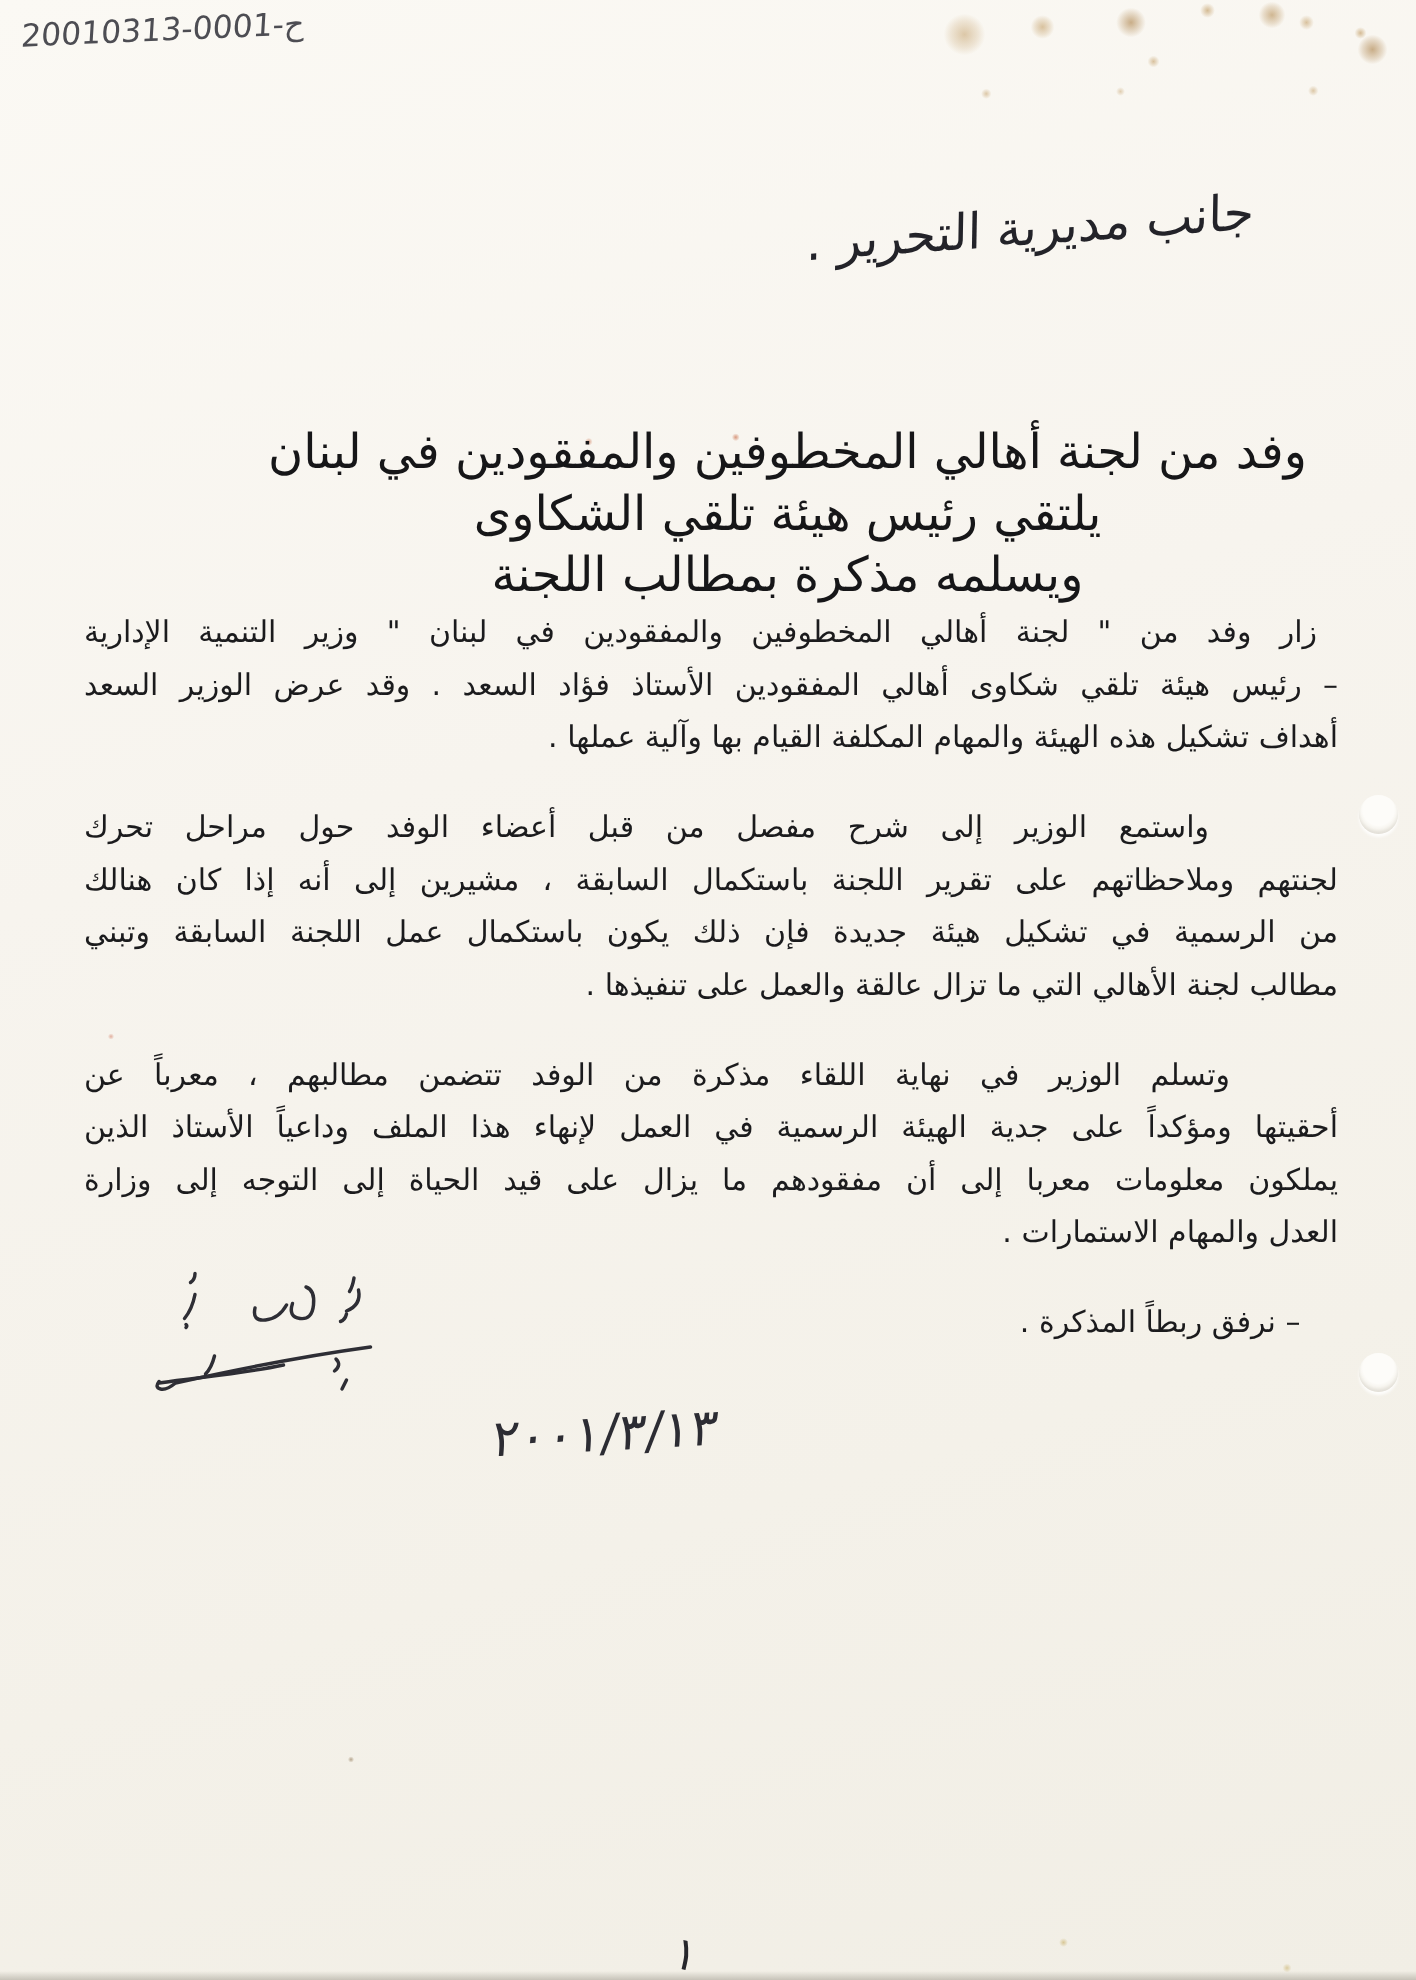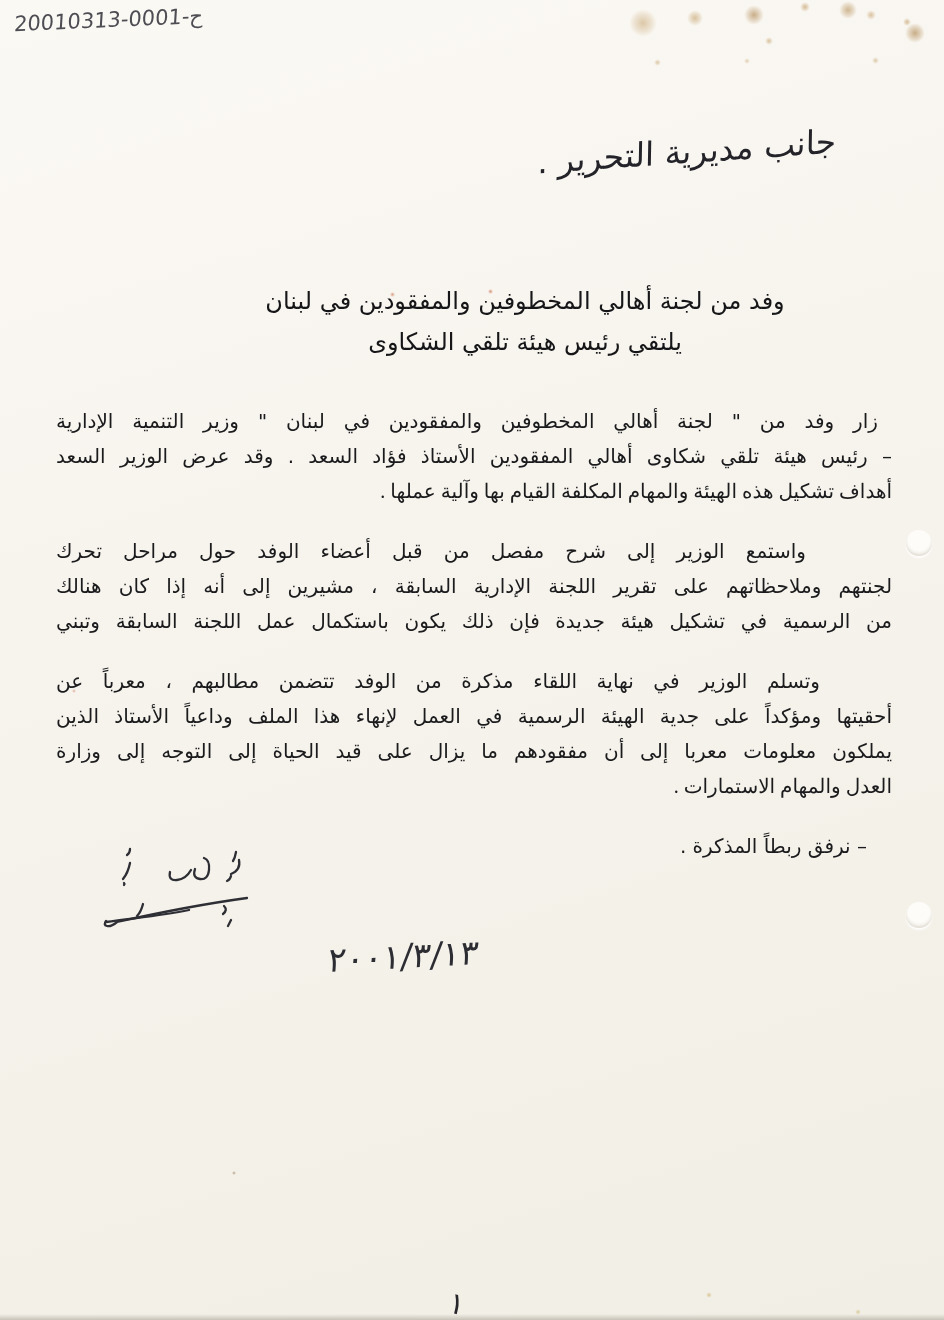--- a/index.html
+++ b/index.html
@@ -24,28 +24,28 @@
     font-size:34px;letter-spacing:5px;color:#2c2c33;
     transform:rotate(-3deg) skewX(-8deg);white-space:nowrap;
   }
   .page-number{
     position:absolute;left:449px;top:1286px;
     font-size:30px;color:#26262b;transform:rotate(14deg);
   }
   
   .title-block{
     position:absolute;top:281px;left:106px;right:0;direction:rtl;
-    text-align:center;font-size:24px;line-height:41px;color:#161618;
+    text-align:center;font-size:32px;line-height:41px;color:#161618;
   }
   .body-text{
     position:absolute;top:404px;left:56px;right:52px;direction:rtl;
     font-size:20px;color:#1b1b1d;
   }
   .line{line-height:35px;text-align:justify;text-align-last:justify;}
-  .line.last{text-align-last:right;font-family:Liberation Serif, serif;}
+  .line.last{text-align-last:right;}
   .indent-a{padding-right:14px;}
   .indent-b{padding-right:86px;}
   .indent-c{padding-right:72px;}
   .para{margin-bottom:25px;}
   .attach-note{
     margin-top:21px;direction:rtl;text-align:right;padding-left:0;
     padding-right:25px;line-height:35px;font-size:20px;
   }
   
   .signature{position:absolute;left:103px;top:842px;}
@@ -90,32 +90,34 @@
   <div class="hole" style="top:530px;"></div>
   <div class="hole" style="top:902px;"></div>
 
   <div class="ref-number">20010313-0001-ح</div>
 
   <div class="addressee">جانب مديرية التحرير .</div>
 
   <div class="title-block">
     <div>وفد من لجنة أهالي المخطوفين والمفقودين في لبنان</div>
     <div>يلتقي رئيس هيئة تلقي الشكاوى</div>
+    <div>ويسلمه مذكرة بمطالب اللجنة</div>
   </div>
 
   <div class="body-text">
     <div class="para">
       <div class="line indent-a">زار وفد من " لجنة أهالي المخطوفين والمفقودين في لبنان " وزير التنمية الإدارية</div>
       <div class="line">– رئيس هيئة تلقي شكاوى أهالي المفقودين الأستاذ فؤاد السعد . وقد عرض الوزير السعد</div>
       <div class="line last">أهداف تشكيل هذه الهيئة والمهام المكلفة القيام بها وآلية عملها .</div>
     </div>
     <div class="para">
       <div class="line indent-b">واستمع الوزير إلى شرح مفصل من قبل أعضاء الوفد حول مراحل تحرك</div>
-      <div class="line">لجنتهم وملاحظاتهم على تقرير اللجنة الإدارية السابقة ، مشيرين إلى أنه إذا كان هنالك</div>
+      <div class="line">لجنتهم وملاحظاتهم على تقرير اللجنة باستكمال السابقة ، مشيرين إلى أنه إذا كان هنالك</div>
       <div class="line">من الرسمية في تشكيل هيئة جديدة فإن ذلك يكون باستكمال عمل اللجنة السابقة وتبني</div>
+      <div class="line last">مطالب لجنة الأهالي التي ما تزال عالقة والعمل على تنفيذها .</div>
     </div>
     <div class="para">
       <div class="line indent-c">وتسلم الوزير في نهاية اللقاء مذكرة من الوفد تتضمن مطالبهم ، معرباً عن</div>
       <div class="line">أحقيتها ومؤكداً على جدية الهيئة الرسمية في العمل لإنهاء هذا الملف وداعياً الأستاذ الذين</div>
       <div class="line">يملكون معلومات معربا إلى أن مفقودهم ما يزال على قيد الحياة إلى التوجه إلى وزارة</div>
       <div class="line last">العدل والمهام الاستمارات .</div>
     </div>
     <div class="attach-note">– نرفق ربطاً المذكرة .</div>
   </div>
 

